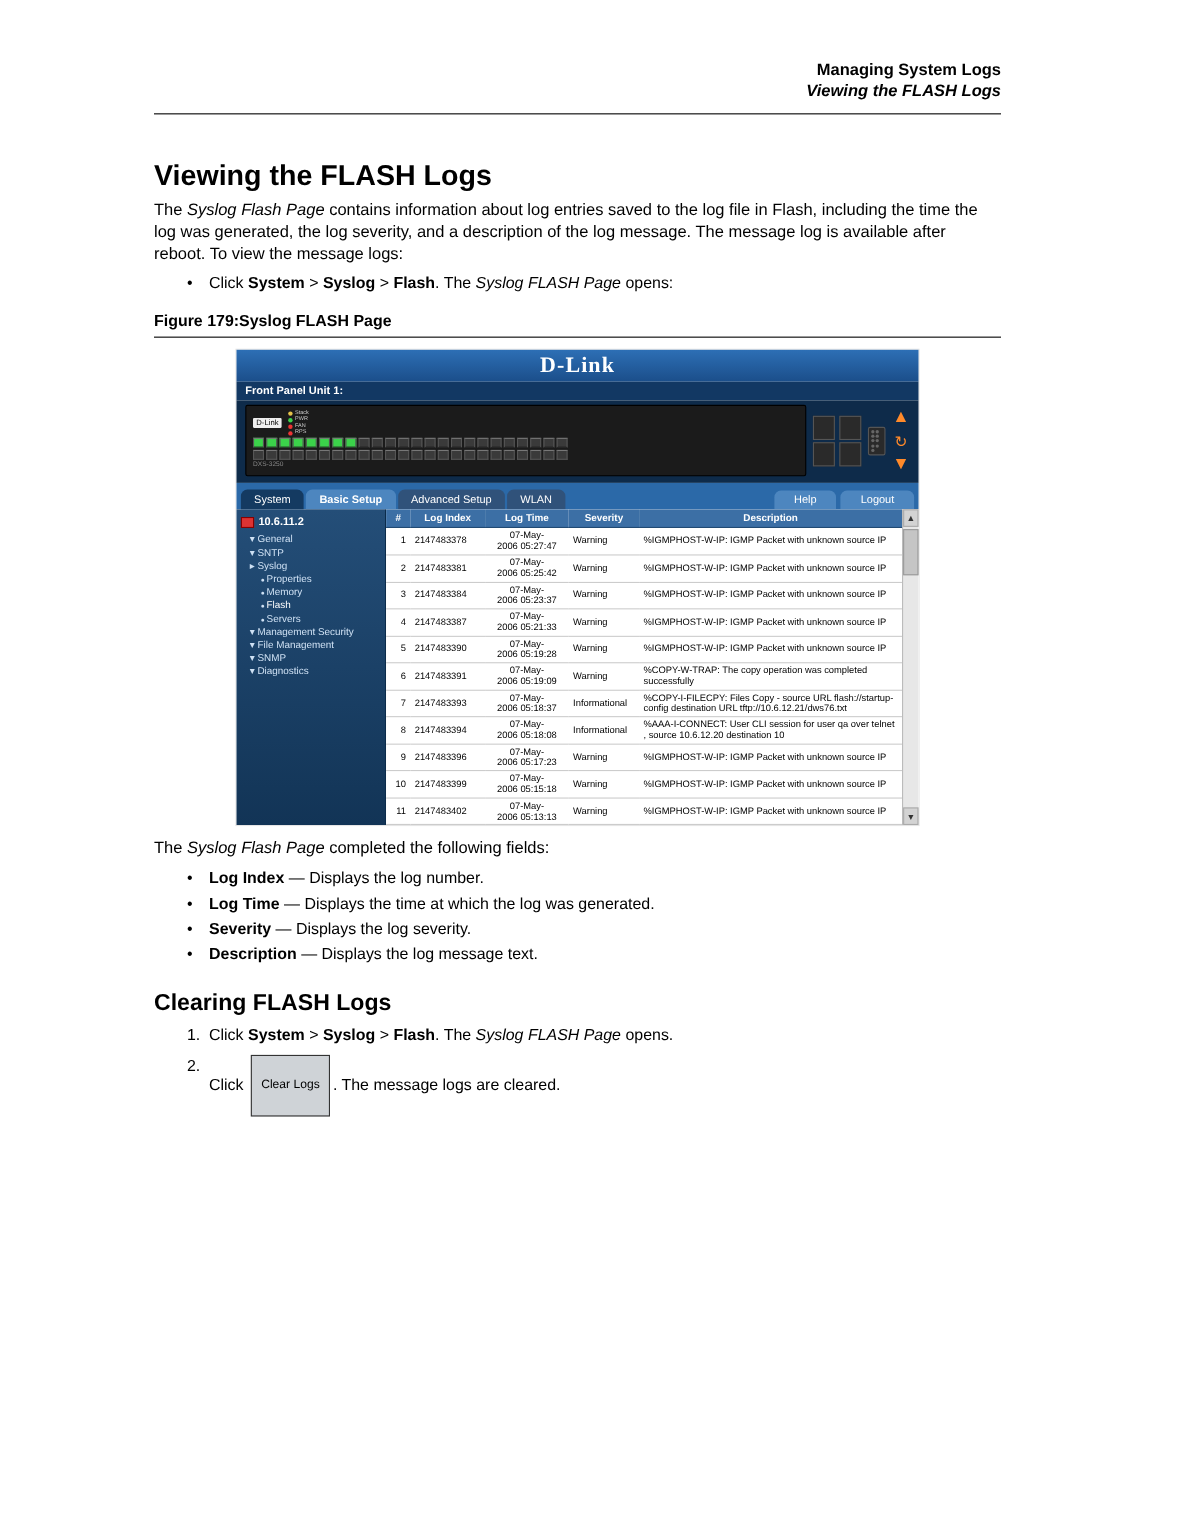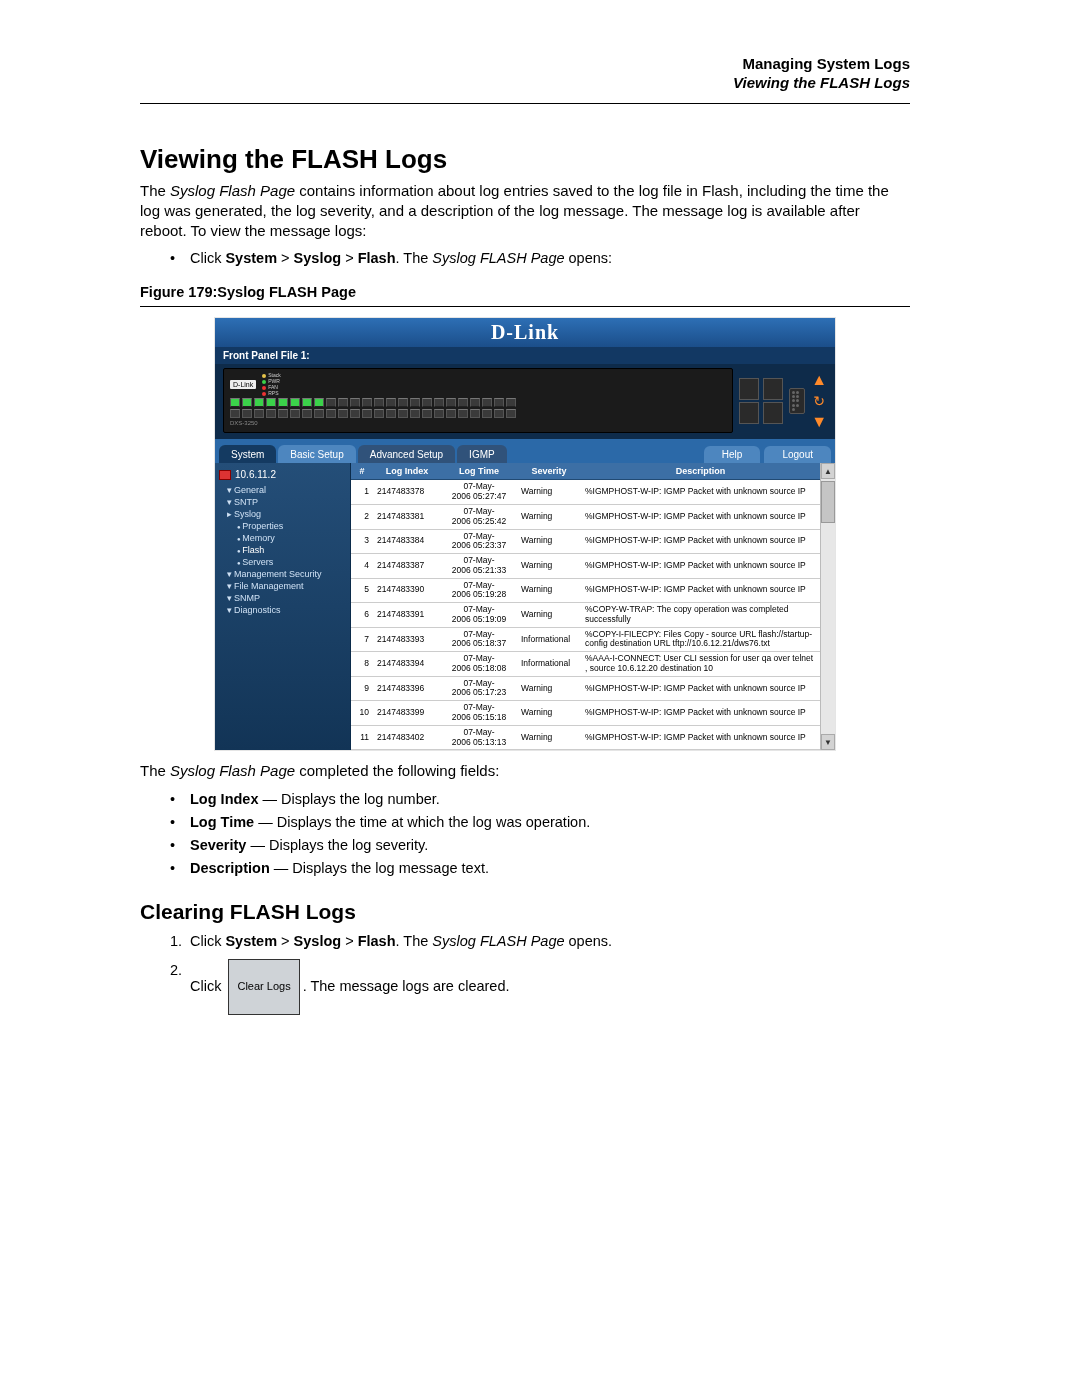--- a/index.html
+++ b/index.html
@@ -76,32 +76,32 @@
            display:flex;flex-wrap:wrap;gap:1px;padding:2px;box-sizing:border-box;}
   .serial i{width:3px;height:3px;background:#666;border-radius:50%;}
   .arrows { display:flex; flex-direction:column; gap:6px; color:#ff8a2a; align-items:center;}
   .arrows span{font-size:16px; line-height:1;}
   .arrows .cyc{font-size:14px;}
 
   .tabs-bar { background:#2b69a8; display:flex; align-items:flex-end; padding:0 4px; height:24px;}
   .tab { font-size:10px; color:#fff; padding:4px 12px 3px; background:#30527a;
          border-top-left-radius:6px; border-top-right-radius:6px; margin-right:2px;}
   .tab.first { background:#143a61; }
-  .tab.active{ background:#4d86bf; font-weight:normal;}
+  .tab.active{ background:#4d86bf; font-weight:bold;}
   .spacer{flex:1;}
   .top-btn{ font-size:10px; background:#4d86bf; color:#fff; padding:3px 18px;
             border-top-left-radius:6px;border-top-right-radius:6px; margin-left:4px;}
 
   .content-row { display:flex; background:#fff;}
   .tree {
     width:136px; background:linear-gradient(#244e78,#123456);
     color:#fff; font-size:9px; padding:6px 4px 20px 4px; box-sizing:border-box;
     border-right:1px solid #0b2b4a;
   }
-  .tree .ip{color:#fff;font-weight:normal;font-size:10px;margin-bottom:4px;display:flex;align-items:center;gap:4px;}
+  .tree .ip{color:#fff;font-weight:bold;font-size:10px;margin-bottom:4px;display:flex;align-items:center;gap:4px;}
   .tree .ip::before{content:"";display:inline-block;width:10px;height:8px;background:#d33;border:1px solid #800;}
   .tree .n{padding:1px 0 1px 0; color:#cfe1f4; white-space:nowrap;}
   .tree .n::before{content:"▾ "; color:#cfe1f4;}
   .tree .leaf::before{content:"● "; font-size:6px;}
   .tree .closed::before{content:"▸ ";}
   .tree .l1{margin-left:8px;} .tree .l2{margin-left:18px;}
   .tree .hl{color:#fff;}
 
   .log-pane{ flex:1; position:relative; background:#fff; font-size:9px; color:#000;}
   .log-table { width:100%; border-collapse:collapse; }
@@ -157,21 +157,21 @@
         <span>Click </span><span class="bold">System</span><span> &gt; </span><span class="bold">Syslog</span><span> &gt; </span><span class="bold">Flash</span><span>. The </span><span class="ital">Syslog FLASH Page</span><span> opens:</span>
       </div>
     </div>
   </div>
 
   <div class="fig-caption">Figure 179:Syslog FLASH Page</div>
   <hr class="rule2">
 
   <div class="shot-wrap">
     <div class="dlink-banner">D-Link</div>
-    <div class="fp-label">Front Panel File 1:</div>
+    <div class="fp-label">Front Panel Unit 1:</div>
     <div class="device-area">
       <div class="device-plate">
         <div class="plate-head">
           <span class="logo">D-Link</span>
           <div class="leds">
             <div>
                 <span class="dot yel"></span>
                 <span>Stack</span>
               </div>
             <div>
@@ -267,21 +267,21 @@
         <span>▲</span>
         <span class="cyc">↻</span>
         <span>▼</span>
       </div>
     </div>
 
     <div class="tabs-bar">
       <div class="tab first">System</div>
       <div class="tab active">Basic Setup</div>
       <div class="tab">Advanced Setup</div>
-      <div class="tab">IGMP</div>
+      <div class="tab">WLAN</div>
       <div class="spacer"></div>
       <div class="top-btn">Help</div>
       <div class="top-btn">Logout</div>
     </div>
 
     <div class="content-row">
       <div class="tree">
         <div class="ip">10.6.11.2</div>
         <div class="n l1">General</div>
         <div class="n l1">SNTP</div>
@@ -403,21 +403,21 @@
     <span>The </span><span class="ital">Syslog Flash Page</span><span> completed the following fields:</span>
   </p>
 
   <div id="field-list" class="bullet-block">
       <div class="row">
         <div class="dot">•</div>
         <div><span class="bold">Log Index</span><span> — </span><span>Displays the log number.</span></div>
       </div>
       <div class="row">
         <div class="dot">•</div>
-        <div><span class="bold">Log Time</span><span> — </span><span>Displays the time at which the log was operation.</span></div>
+        <div><span class="bold">Log Time</span><span> — </span><span>Displays the time at which the log was generated.</span></div>
       </div>
       <div class="row">
         <div class="dot">•</div>
         <div><span class="bold">Severity</span><span> — </span><span>Displays the log severity.</span></div>
       </div>
       <div class="row">
         <div class="dot">•</div>
         <div><span class="bold">Description</span><span> — </span><span>Displays the log message text.</span></div>
       </div>
     </div>

